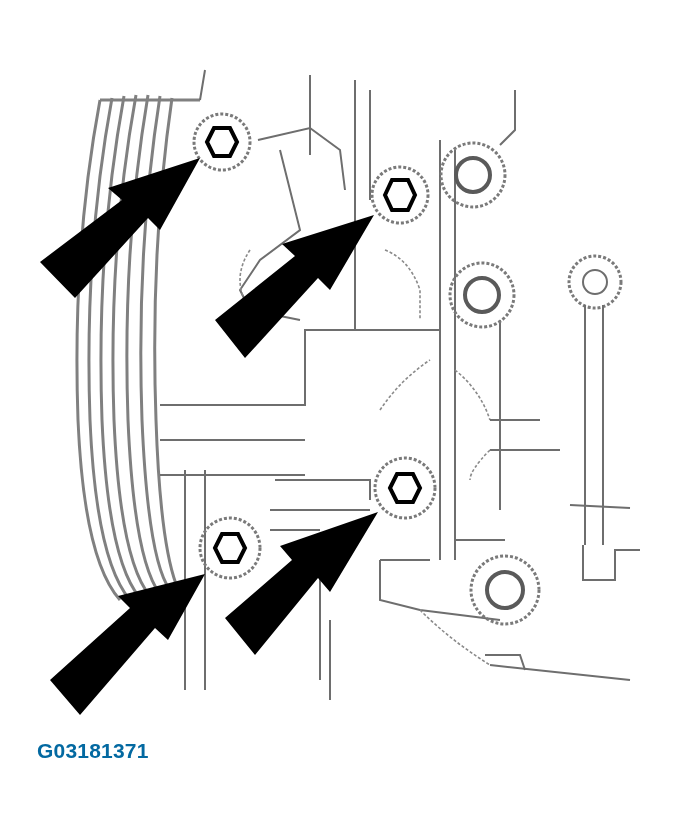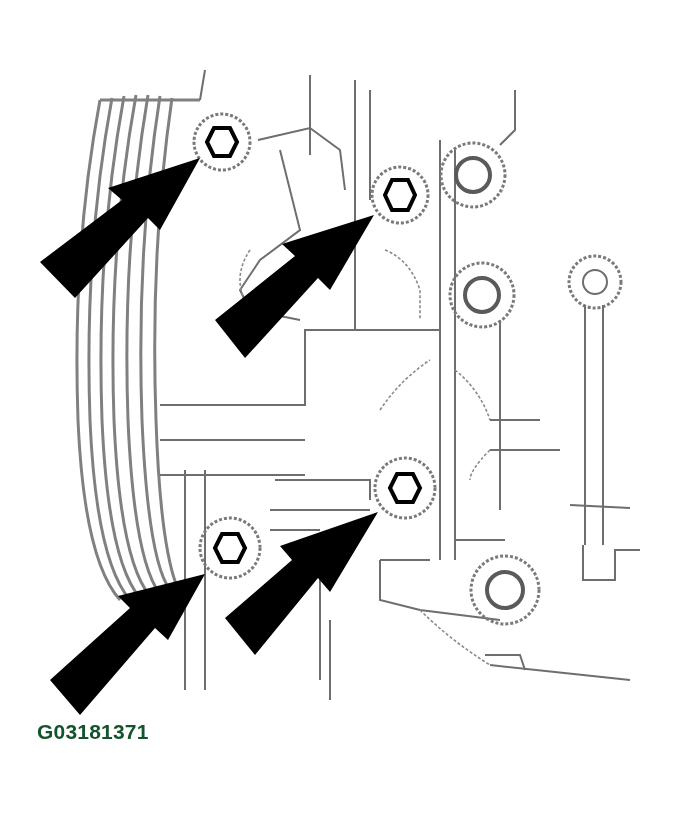--- a/index.html
+++ b/index.html
@@ -1,22 +1,22 @@
 <!DOCTYPE html>
 <html><head>
   <meta charset="utf-8">
   <style>
     html, body { margin: 0; padding: 0; background: #ffffff; }
     body { width: 680px; height: 838px; position: relative; overflow: hidden; }
     .figure { position: absolute; left: 0; top: 0; width: 680px; height: 720px; }
     .figure svg { width: 680px; height: 720px; display: block; }
     .caption {
-      position: absolute; left: 37px; top: 720px;
+      position: absolute; left: 37px; top: 739px;
       font-family: "Liberation Sans", sans-serif; font-weight: bold;
-      font-size: 21px; color: #14532d; letter-spacing: 0.2px;
+      font-size: 21px; color: #0369a1; letter-spacing: 0.2px;
     }
     .ln { fill: none; stroke: #6e6e6e; stroke-width: 2; }
     .lnd { fill: none; stroke: #8a8a8a; stroke-width: 1.6; stroke-dasharray: 3 2; }
     .bolt-outer { fill: none; stroke: #7a7a7a; stroke-width: 3; stroke-dasharray: 3 2; }
     .bolt-hex { fill: #ffffff; stroke: #000000; stroke-width: 4; }
     .bolt-hex-grey { fill: #ffffff; stroke: #5a5a5a; stroke-width: 4; }
     .arrow { fill: #000000; }
     .pulley { fill: none; stroke: #808080; stroke-width: 3; }
   </style>
 </head>

